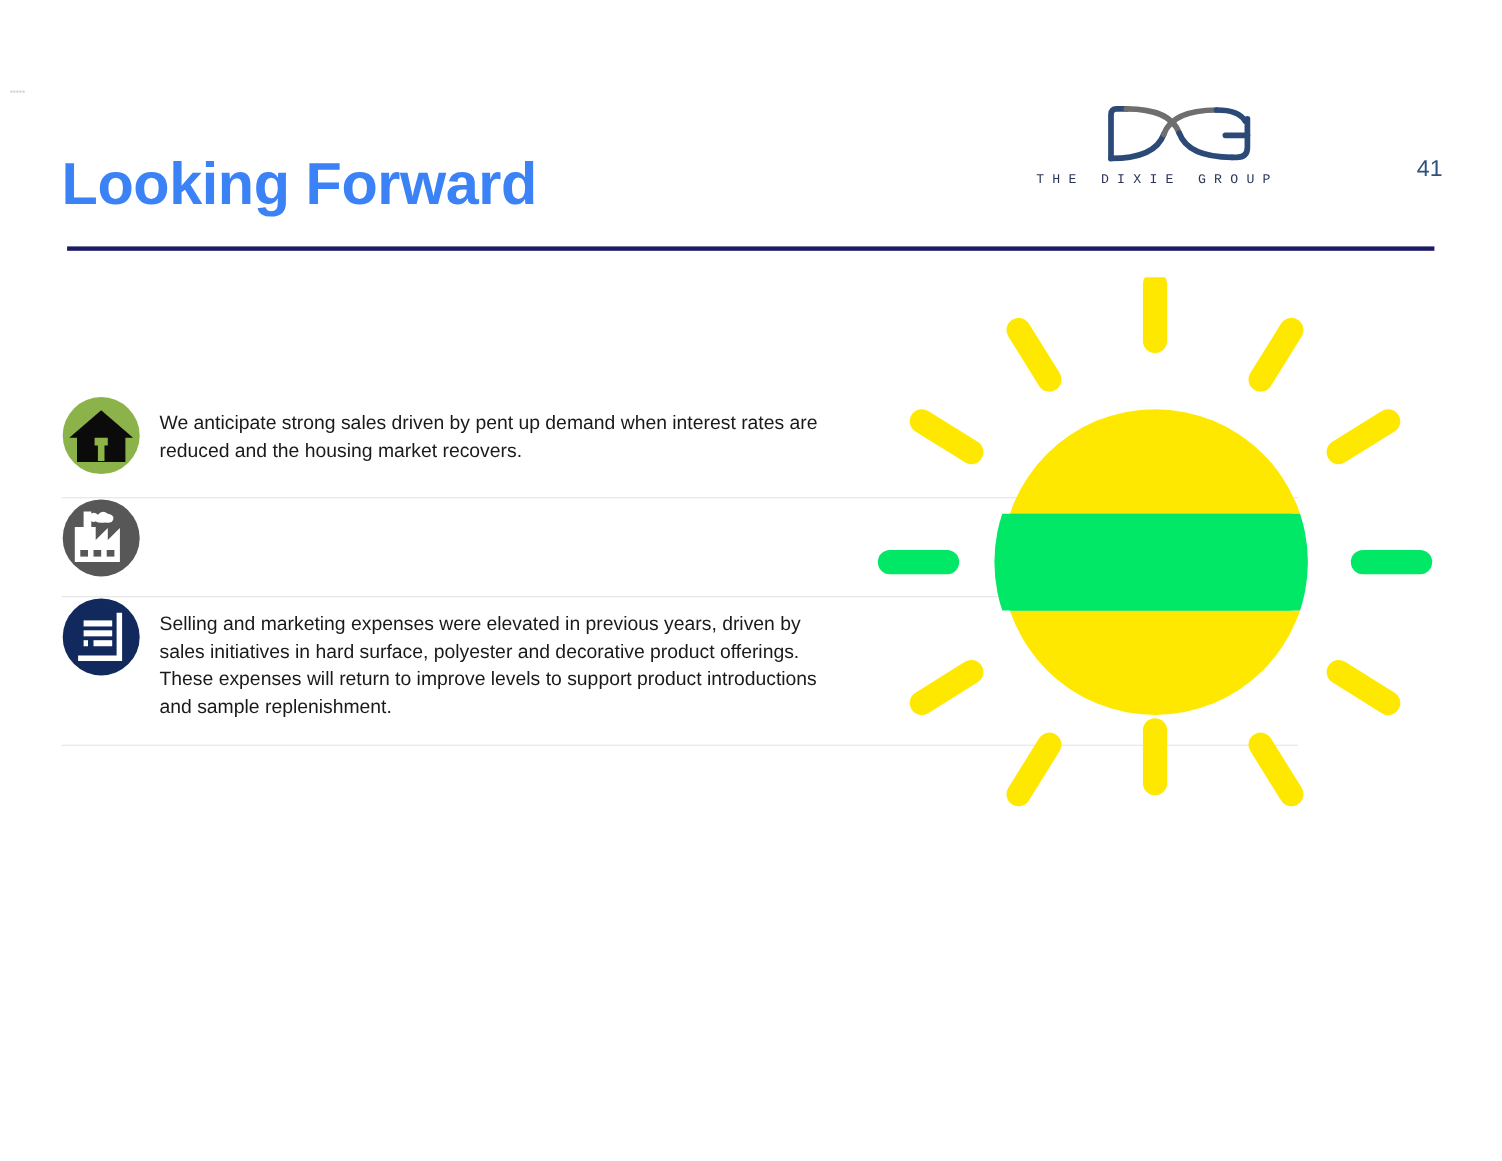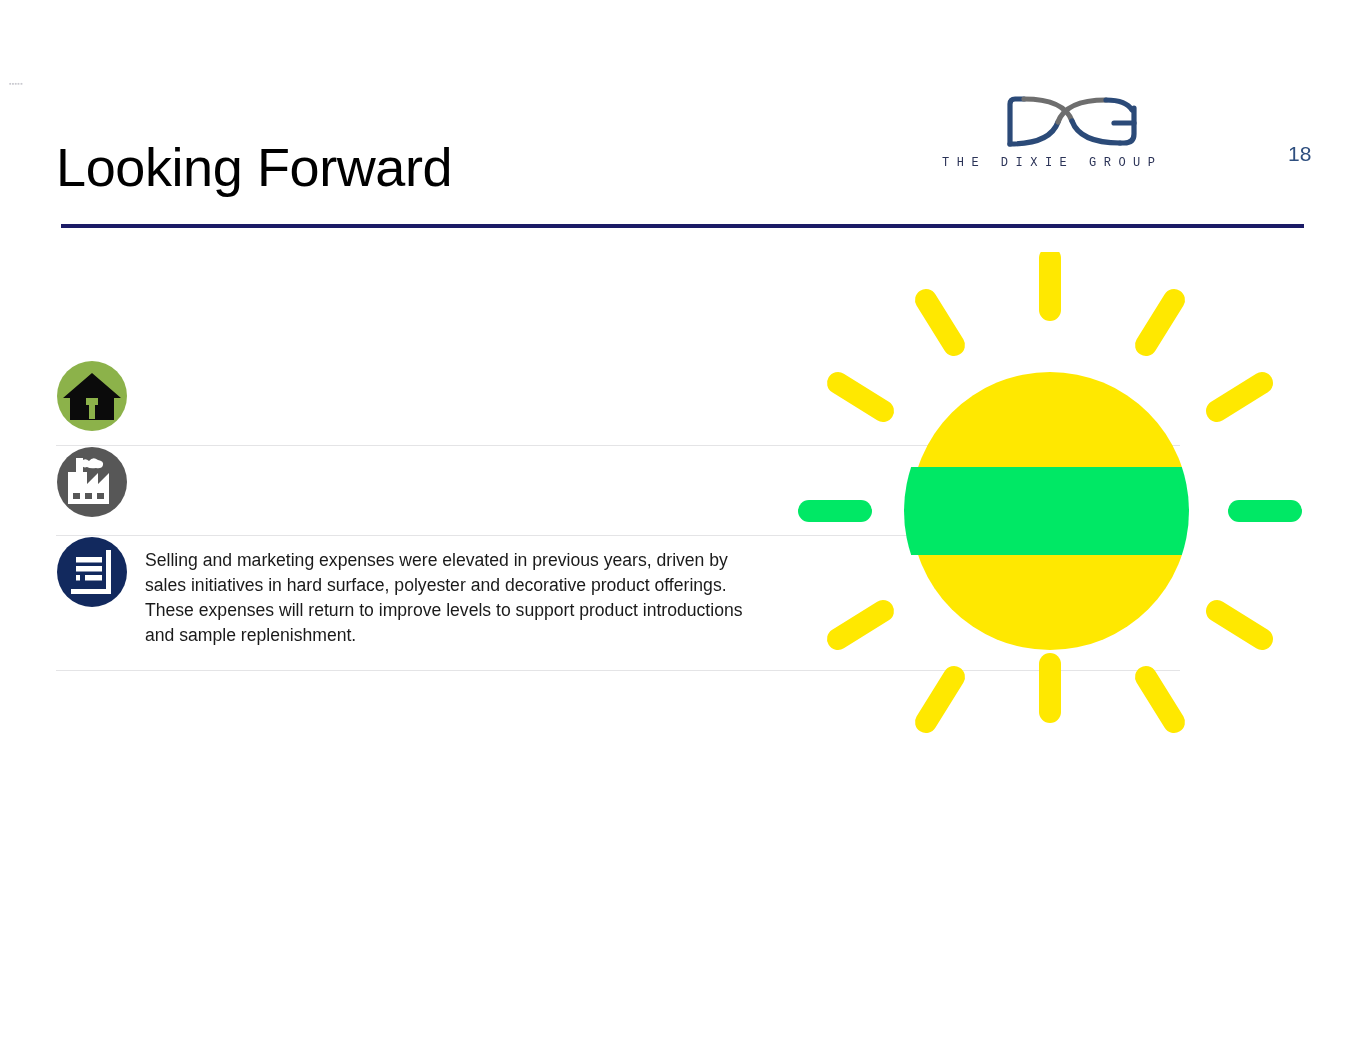--- a/index.html
+++ b/index.html
@@ -31,22 +31,22 @@
     user-select: none;
     white-space: nowrap;
   }
 
   
   .page-title {
     position: absolute;
     left: 56px;
     top: 139px;
     font-size: 54px;
-    font-weight: normal;
-    color: #000000;
+    font-weight: bold;
+    color: #3b82f6;
     letter-spacing: -0.4px;
     line-height: 1.05;
     white-space: nowrap;
   }
 
   .header-rule {
     position: absolute;
     left: 61px;
     top: 224px;
     width: 1243px;
@@ -163,32 +163,33 @@
           <path d="M56 32 Q64 10 104 10" stroke="#6e6e6e"></path>
           <path d="M104 10 Q124 10 130 20" stroke="#2b4a78"></path>
           <path d="M132 18 L132 44 Q132 53 122 53 L118 53" stroke="#2b4a78"></path>
           <path d="M112 33 L132 33" stroke="#2b4a78"></path>
         </g>
       </svg>
     </div>
     <div class="logo-wordmark">THE DIXIE GROUP</div>
   </div>
 
-  <div class="page-number">18</div>
+  <div class="page-number">41</div>
 
   <div class="bullets">
 
     <div class="bullet-row row-1">
       <div class="bullet-icon">
         <svg viewBox="0 0 72 72" aria-hidden="true">
           <circle cx="36" cy="36" r="35" fill="#8CB24A"></circle>
           <path d="M36 13 L65 38 L58 38 L58 60 L14 60 L14 38 L7 38 Z" fill="#0b0b0b"></path>
           <path d="M30 38 h12 v7 h-3 v14 h-6 v-14 h-3 z" fill="#8CB24A"></path>
         </svg>
       </div>
+      <div class="bullet-text">We anticipate strong sales driven by pent up demand when interest rates are reduced and the housing market recovers.</div>
     </div>
 
     <div class="bullet-row row-2">
       <div class="bullet-icon">
         <svg viewBox="0 0 72 72" aria-hidden="true">
           <circle cx="36" cy="36" r="35" fill="#575757"></circle>
           <path d="M12 58 L12 26 L20 26 L20 12 L27 12 L27 26 L31 26 L31 38 L42 27 L42 38 L53 27 L53 58 Z" fill="#ffffff"></path>
           <rect x="17" y="47" width="7" height="6" fill="#575757"></rect>
           <rect x="29" y="47" width="7" height="6" fill="#575757"></rect>
           <rect x="41" y="47" width="7" height="6" fill="#575757"></rect>

